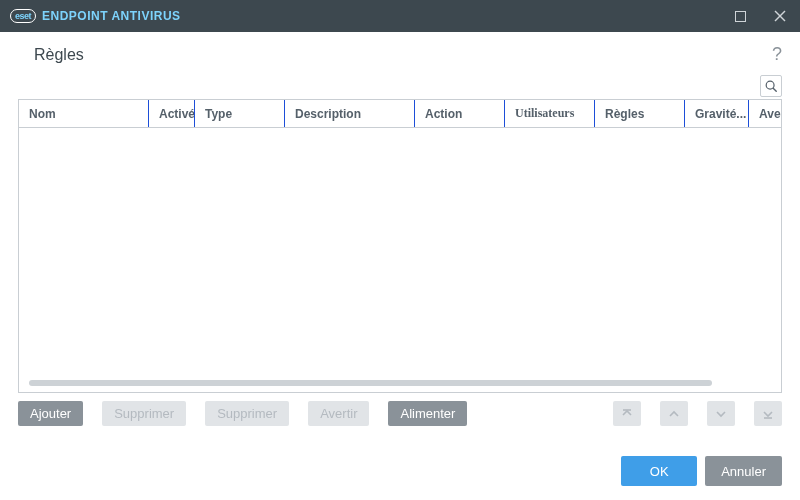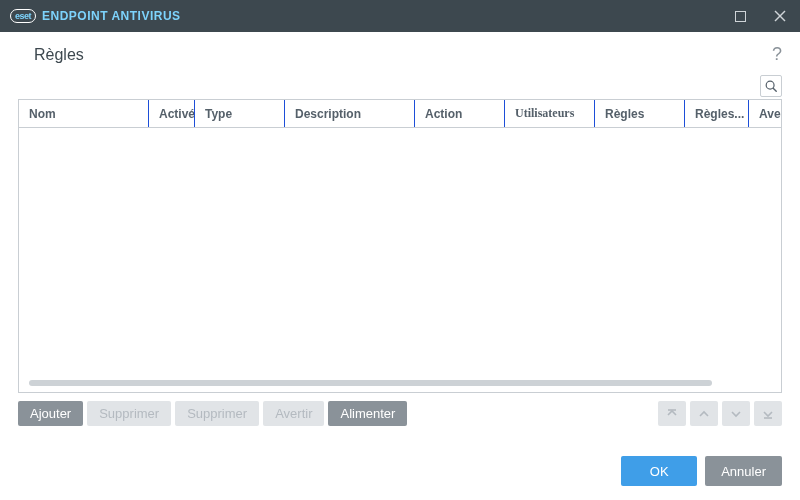--- a/index.html
+++ b/index.html
@@ -34,21 +34,21 @@
 
   .table-wrap { border: 1px solid #c9ced3; height: 294px; position: relative; overflow: hidden; }
   .thead { display: flex; height: 28px; border-bottom: 1px solid #c9ced3; background: #fff; }
   .th { font-size: 12px; font-weight: 700; color: #55606a; padding: 0 10px; display: flex; align-items: center; border-right: 1px solid #1d4ed8; white-space: nowrap; overflow: hidden; }
   .th:last-child { border-right: none; }
   .tbody { height: calc(100% - 28px - 20px); overflow: auto; }
   .hscroll { position: absolute; bottom: 4px; left: 10px; right: 10px; height: 8px; }
   .hscroll-track { width: 100%; height: 6px; background: transparent; position: relative; }
   .hscroll-thumb { position: absolute; left: 0; width: 92%; top: 0; height: 6px; background: #cdd2d6; border-radius: 3px; }
 
-  .toolbar { display: flex; align-items: flex-start; gap: 4px; margin-top: 8px; }
+  .toolbar { display: flex; align-items: flex-start; gap: 19px; margin-top: 8px; }
   .btn { 
     border: none; 
     font-size: 13px; 
     padding: 4px 12px; 
     border-radius: 2px; 
     color: #fff; 
     cursor: pointer; 
     line-height: 17px;
   }
   .btn-dark { background: #8a9299; }
@@ -113,21 +113,21 @@
 
   <div class="table-wrap">
     <div class="thead" id="thead">
         <div class="th" style="width: 130px; flex: 0 0 130px;">Nom</div>
         <div class="th" style="width: 46px; flex: 0 0 46px;">Activé</div>
         <div class="th" style="width: 90px; flex: 0 0 90px;">Type</div>
         <div class="th" style="width: 130px; flex: 0 0 130px;">Description</div>
         <div class="th" style="width: 90px; flex: 0 0 90px;">Action</div>
         <div class="th" style="width: 90px; flex: 0 0 90px; font-family: Liberation Serif, serif;">Utilisateurs</div>
         <div class="th" style="width: 90px; flex: 0 0 90px;">Règles</div>
-        <div class="th" style="width: 64px; flex: 0 0 64px;">Règles...</div>
+        <div class="th" style="width: 64px; flex: 0 0 64px;">Gravité...</div>
         <div class="th" style="width: 40px; flex: 0 0 40px;">Avertir l'utilisateur</div>
       </div>
     <div class="tbody" id="tbody"></div>
     <div class="hscroll">
       <div class="hscroll-track">
           <div class="hscroll-thumb"></div>
         </div>
     </div>
   </div>
 

